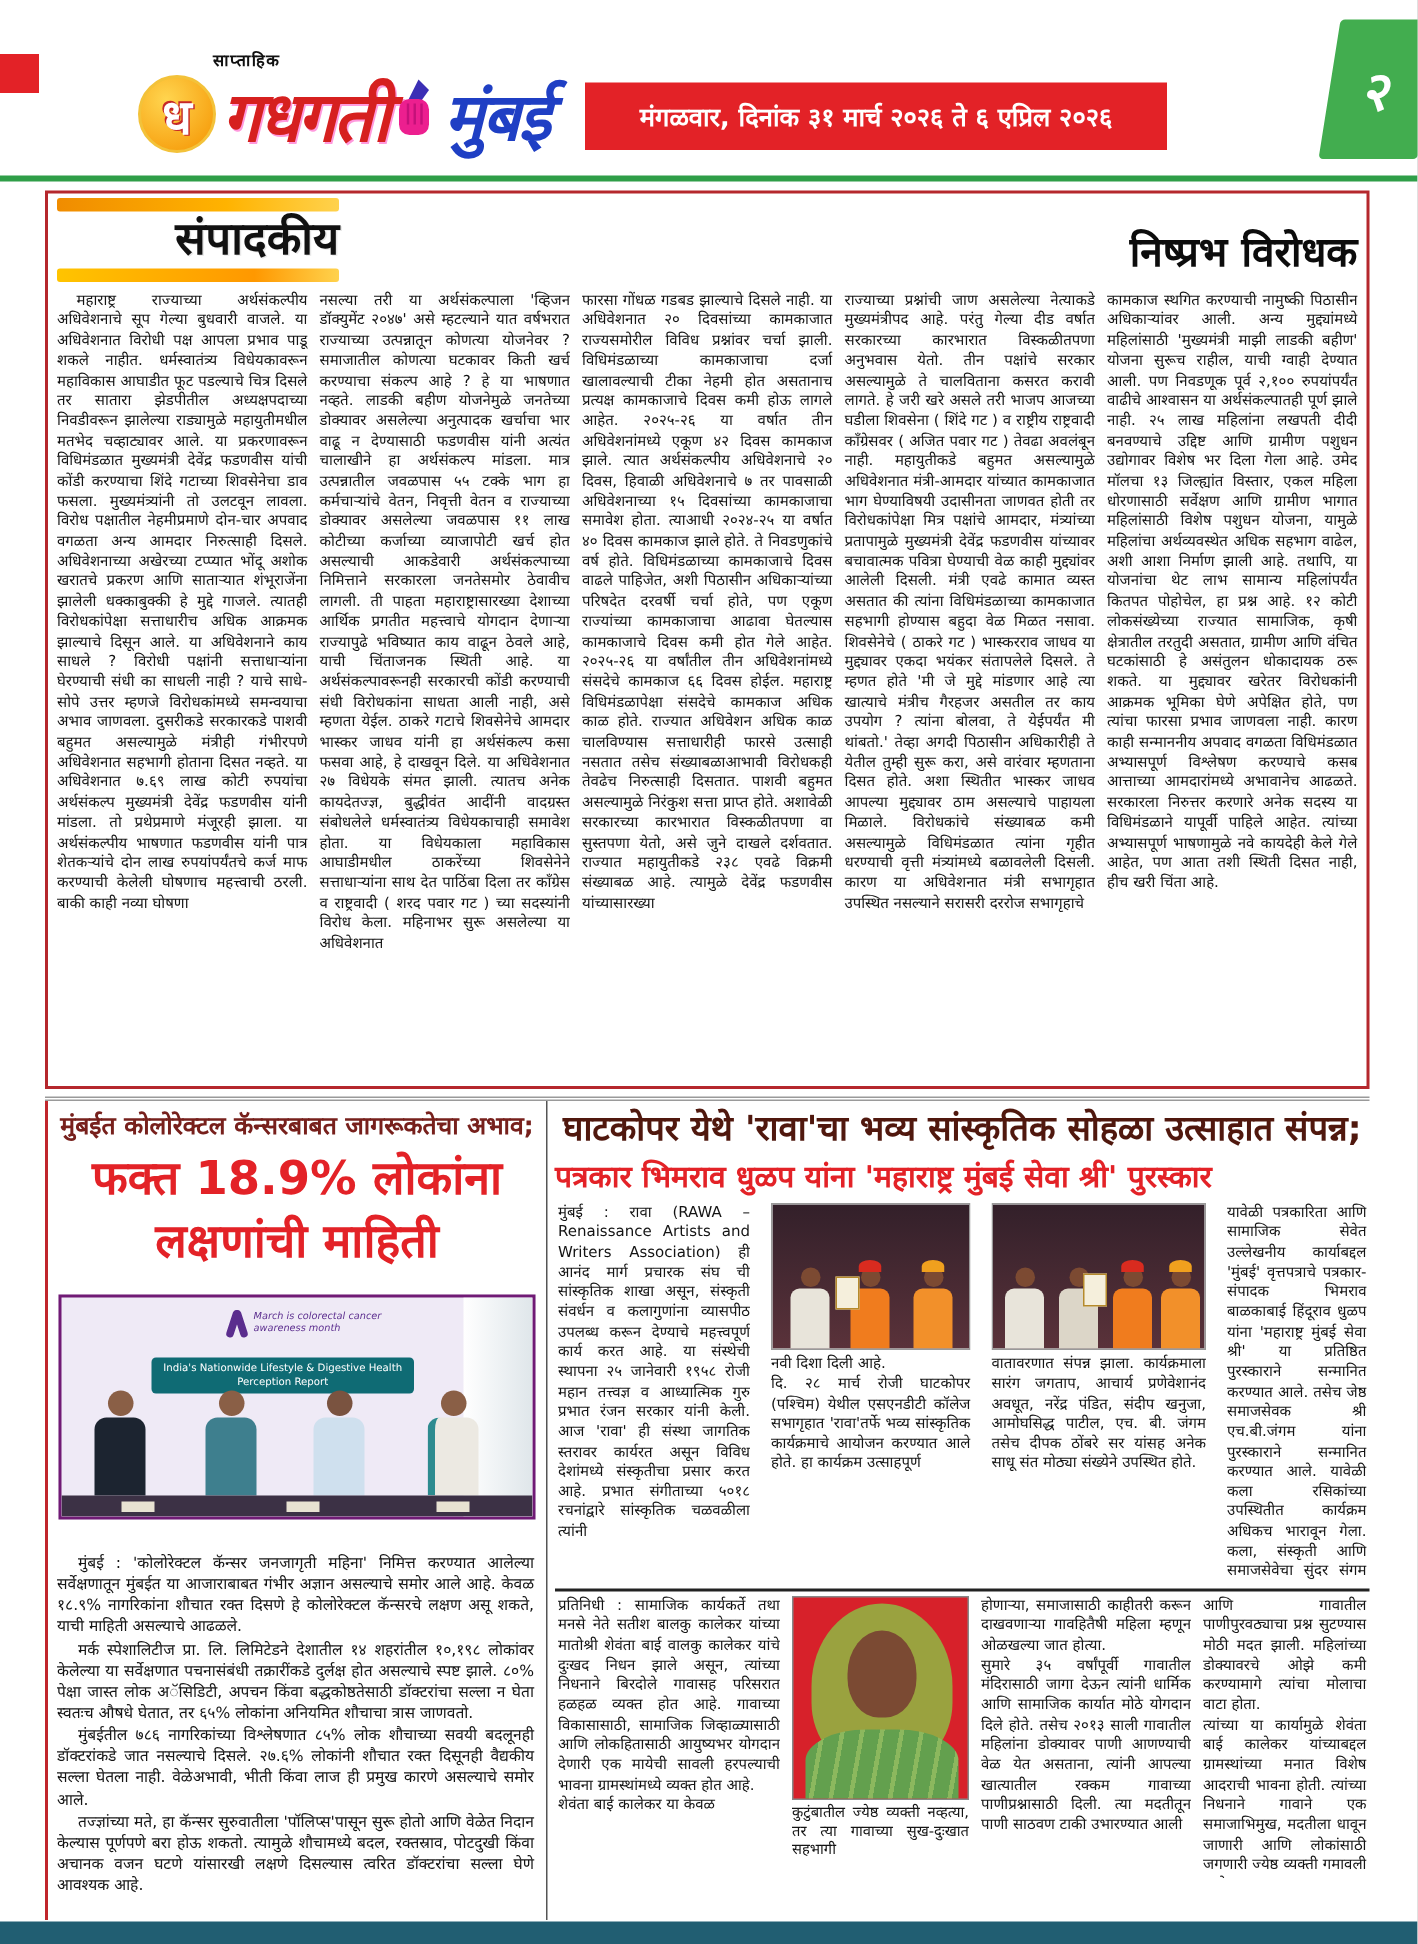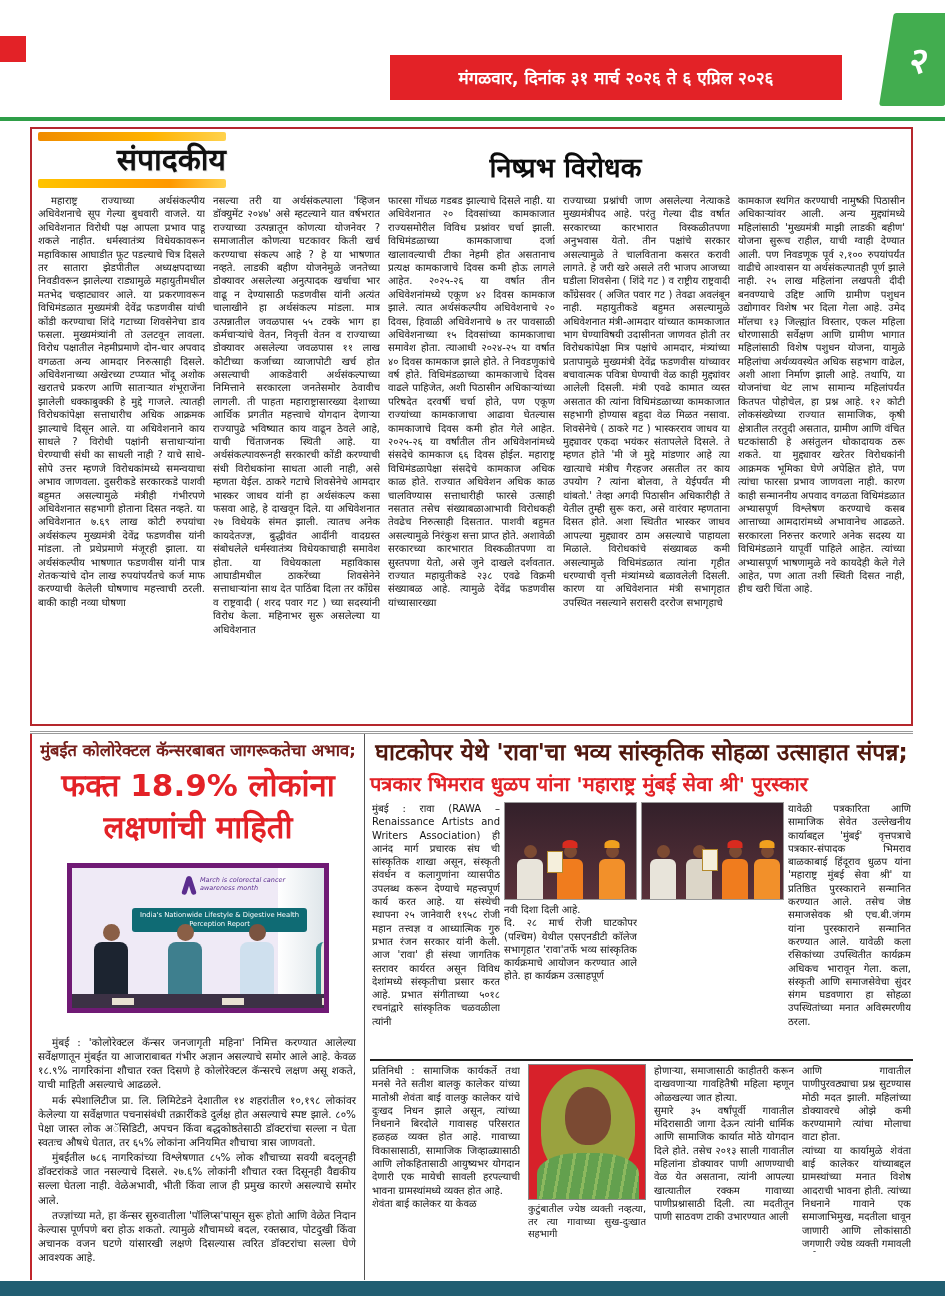--- a/index.html
+++ b/index.html
@@ -11,73 +11,73 @@
   .masthead { position:absolute; left:92px; top:32px; }
   .weekly { font-size:11px; font-weight:bold; color:#111; margin-left:50px; letter-spacing:1px; }
   .logo-row { display:flex; align-items:center; gap:4px; height:58px; }
   .logo-circle { width:52px; height:52px; border-radius:50%;
     background:radial-gradient(circle at 35% 30%, #ffd54f, #f59300);
     border:2px solid #f3c23a; color:#fff; font-size:32px; font-weight:bold;
     display:flex; align-items:center; justify-content:center;
     text-shadow:1px 1px 0 #c62828, -1px -1px 0 #c62828; }
   .title-red { color:#d6201f; font-size:46px; font-weight:bold; font-style:italic; letter-spacing:-2px; text-shadow:1px 1px 0 #f9d; }
   .title-blue { color:#1f3fc4; font-size:44px; font-weight:bold; font-style:italic; letter-spacing:-1px; }
-  .date-bar { position:absolute; left:390px; top:55px; width:452px; height:45px; background:#e32227;
+  .date-bar { position:absolute; left:390px; top:55px; width:388px; height:45px; background:#e32227;
     color:#fff; display:flex; align-items:center; justify-content:center;
     font-size:17px; font-weight:bold; }
   .page-badge { position:absolute; right:0px; top:13px; width:66px; height:93px; background:#42ad4f;
     transform:skewX(-9deg); transform-origin:bottom right; border-radius:3px;
     display:flex; align-items:center; justify-content:center; color:#fff; font-size:36px; font-weight:bold; }
   .green-rule { position:absolute; left:0; right:0; top:117px; height:4px; background:#2f9e48; }
 
   
   .editorial { position:absolute; left:30px; top:127px; width:883px; height:599px;
     border:2px solid #b5282d; padding:3px 6px; }
   .ed-head { display:flex; align-items:stretch; height:58px; }
   .section-label-box { width:188px; }
   .stripe-top { height:9px; background:linear-gradient(90deg,#f08c00,#ffb300 60%,#ffd24d); border-radius:2px; }
   .section-label { font-size:30px; font-weight:bold; color:#111; text-align:right; line-height:38px;
      text-shadow:1px 1px 0 #e8e8e8; }
   .stripe-bottom { height:9px; background:linear-gradient(90deg,#ffc400,#ff9800 70%,#ffd24d); border-radius:2px; }
-  .ed-headline { flex:1; text-align:center; font-size:27px; font-weight:bold; color:#0c0c0c; padding-top:16px; }
+  .ed-headline { flex:1; text-align:right; font-size:27px; font-weight:bold; color:#0c0c0c; padding-top:16px; }
   .ed-cols { display:flex; gap:8px; height:528px; margin-top:4px; }
   .ed-col { flex:1; font-size:10px; line-height:1.34; text-align:justify; color:#141414; overflow:hidden; }
   .indent-first { text-indent:13px; }
 
   
   .bottom-grid { position:absolute; left:30px; top:731px; width:883px; height:549px; border-top:3px double #9a9a9a; }
   .bottom-left { position:absolute; left:0; top:0; width:330px; height:100%; border-left:2px solid #c0262c; padding:2px 2px 10px 6px; }
   .v-divider { position:absolute; left:334px; top:0; width:1px; height:100%; background:#555; }
   .bottom-right { position:absolute; left:340px; top:0; width:543px; height:100%; }
 
   
   .cancer-h1 { text-align:center; font-size:16.5px; font-weight:bold; color:#77201c; margin-top:2px; }
   .cancer-h2 { text-align:center; font-size:31px; font-weight:bold; color:#e32227; margin:2px 0 6px 0; }
-  .photo-cancer { position:relative; width:262px; height:150px; margin:16px auto; background:#efeaf6; overflow:hidden; border:5px solid #701a75; }
+  .photo-cancer { position:relative; width:318px; height:150px; margin:16px auto; background:#efeaf6; overflow:hidden; border:2px solid #701a75; }
   .pc-curtain { position:absolute; right:0; top:0; width:46px; height:100%; background:linear-gradient(90deg,#ffffff,#dfe6ea); }
   .pc-ribbon { position:absolute; left:110px; top:8px; width:14px; height:18px; }
   .pc-ribbon:before, .pc-ribbon:after { content:""; position:absolute; top:0; width:5px; height:19px; background:#5b2d8e; border-radius:3px; }
   .pc-ribbon:before { left:2px; transform:rotate(18deg); }
   .pc-ribbon:after { right:2px; transform:rotate(-18deg); }
   .pc-cap1 { position:absolute; left:128px; top:8px; width:95px; font-size:6.5px; color:#5b2d8e; line-height:1.25; font-style:italic; }
   .pc-chip { position:absolute; left:60px; top:40px; width:175px; background:#0f6b74; color:#fff; font-size:6.8px;
      padding:3px 5px; border-radius:3px; text-align:center; line-height:1.3; }
   .figure { position:absolute; bottom:14px; }
   .fg-head { width:17px; height:17px; border-radius:50%; background:#8a5f46; margin:0 auto 1px; }
   .fg-body { width:34px; height:52px; border-radius:8px 8px 0 0; }
   .pc-table { position:absolute; left:0; bottom:0; width:100%; height:14px; background:#3c3145; }
   .pc-paper { position:absolute; bottom:3px; width:22px; height:7px; background:#e8e2d2; }
 
   .cancer-body { padding:6px 2px 0 0; font-size:10.4px; line-height:1.36; text-align:justify; color:#141414; height:318px; overflow:hidden; }
   .cancer-body p { text-indent:14px; margin-bottom:1px; }
 
   
   .rawa-h1 { text-align:center; font-size:23px; font-weight:bold; color:#50180e; margin-top:1px; }
   .rawa-h2 { font-size:20px; font-weight:bold; color:#e32227; margin:3px 0 5px 0; }
-  .rawa-cols { display:flex; gap:4px; height:253px; padding:0 2px; }
+  .rawa-cols { display:flex; gap:14px; height:253px; padding:0 2px; }
   .rawa-col { font-size:10px; line-height:1.33; text-align:justify; color:#141414; overflow:hidden; }
   .rc1 { flex:0 0 128px; }
   .rc2 { flex:0 0 133px; }
   .rc3 { flex:0 0 143px; }
   .rc4 { flex:1; }
   .photo-rawa { position:relative; width:100%; height:98px; background:linear-gradient(#33202a,#5a323a); overflow:hidden; border:1px solid #999; margin-bottom:3px; }
   .rw-fig { position:absolute; bottom:0; }
   .rw-head { width:13px; height:13px; border-radius:50%; margin:0 auto 1px; background:#7c4a32; }
   .rw-body { width:26px; height:40px; border-radius:6px 6px 0 0; }
   .rw-turban { position:absolute; top:-5px; left:50%; transform:translateX(-50%); width:15px; height:8px; border-radius:50% 50% 0 0; }
@@ -102,20 +102,37 @@
 
   .bottom-bar { position:absolute; left:0; right:0; bottom:0; height:15px; background:#215e72; }
 </style>
 </head>
 <body>
 
 <div class="page">
 
   <div class="corner-sq"></div>
 
+  <div class="masthead">
+    <div class="weekly">साप्ताहिक</div>
+    <div class="logo-row">
+      <span class="logo-circle">ध</span>
+      <span class="title-red">गधगती</span>
+      <span>
+        <svg width="30" height="46" viewBox="0 0 30 46">
+          <polygon points="17,2 24,9 14,23 9,18" fill="#3b2fb5"></polygon>
+          <rect x="4" y="15" width="20" height="24" rx="7" fill="#ec1f8f"></rect>
+          <line x1="10" y1="18" x2="10" y2="32" stroke="#c4117a" stroke-width="1.6"></line>
+          <line x1="14.5" y1="18" x2="14.5" y2="32" stroke="#c4117a" stroke-width="1.6"></line>
+          <line x1="19" y1="18" x2="19" y2="32" stroke="#c4117a" stroke-width="1.6"></line>
+        </svg>
+      </span>
+      <span class="title-blue">मुंबई</span>
+    </div>
+  </div>
 
   <div class="date-bar">मंगळवार, दिनांक ३१ मार्च २०२६ ते ६ एप्रिल २०२६</div>
   <div class="page-badge">२</div>
   <div class="green-rule"></div>
 
   <section class="editorial">
     <div class="ed-head">
       <div class="section-label-box">
         <div class="stripe-top"></div>
         <div class="section-label">संपादकीय</div>
@@ -223,20 +240,21 @@
                 <div class="rw-body" style="background:#f07c1e;"></div>
               </div>
               <div class="rw-fig" style="left:112px;">
                 <div class="rw-head">
                     <div class="rw-turban" style="background:#f0a01e;"></div>
                   </div>
                 <div class="rw-body" style="background:#f2902a;"></div>
               </div>
               <div class="rw-plaque" style="left:60px; top:46px;"></div>
             </div>
+            <div>वातावरणात संपन्न झाला. कार्यक्रमाला सारंग जगताप, आचार्य प्रणेवेशानंद अवधूत, नरेंद्र पंडित, संदीप खनुजा, आमोघसिद्ध पाटील, एच. बी. जंगम तसेच दीपक ठोंबरे सर यांसह अनेक साधू संत मोठ्या संख्येने उपस्थित होते.</div>
           </div>
           <div class="rawa-col rc4">यावेळी पत्रकारिता आणि सामाजिक सेवेत उल्लेखनीय कार्याबद्दल 'मुंबई' वृत्तपत्राचे पत्रकार-संपादक भिमराव बाळकाबाई हिंदूराव धुळप यांना 'महाराष्ट्र मुंबई सेवा श्री' या प्रतिष्ठित पुरस्काराने सन्मानित करण्यात आले. तसेच जेष्ठ समाजसेवक श्री एच.बी.जंगम यांना पुरस्काराने सन्मानित करण्यात आले. यावेळी कला रसिकांच्या उपस्थितीत कार्यक्रम अधिकच भारावून गेला. कला, संस्कृती आणि समाजसेवेचा सुंदर संगम घडवणारा हा सोहळा उपस्थितांच्या मनात अविस्मरणीय ठरला.</div>
         </div>
       </section>
 
       <section class="obit">
         <div class="obit-cols">
           <div class="obit-col oc1 pre">प्रतिनिधी : सामाजिक कार्यकर्ते तथा मनसे नेते सतीश बालकु कालेकर यांच्या मातोश्री शेवंता बाई वालकु कालेकर यांचे दुःखद निधन झाले असून, त्यांच्या निधनाने बिरदोले गावासह परिसरात हळहळ व्यक्त होत आहे. गावाच्या विकासासाठी, सामाजिक जिव्हाळ्यासाठी आणि लोकहितासाठी आयुष्यभर योगदान देणारी एक मायेची सावली हरपल्याची भावना ग्रामस्थांमध्ये व्यक्त होत आहे.
 शेवंता बाई कालेकर या केवळ</div>
           <div class="obit-col oc-photo">

